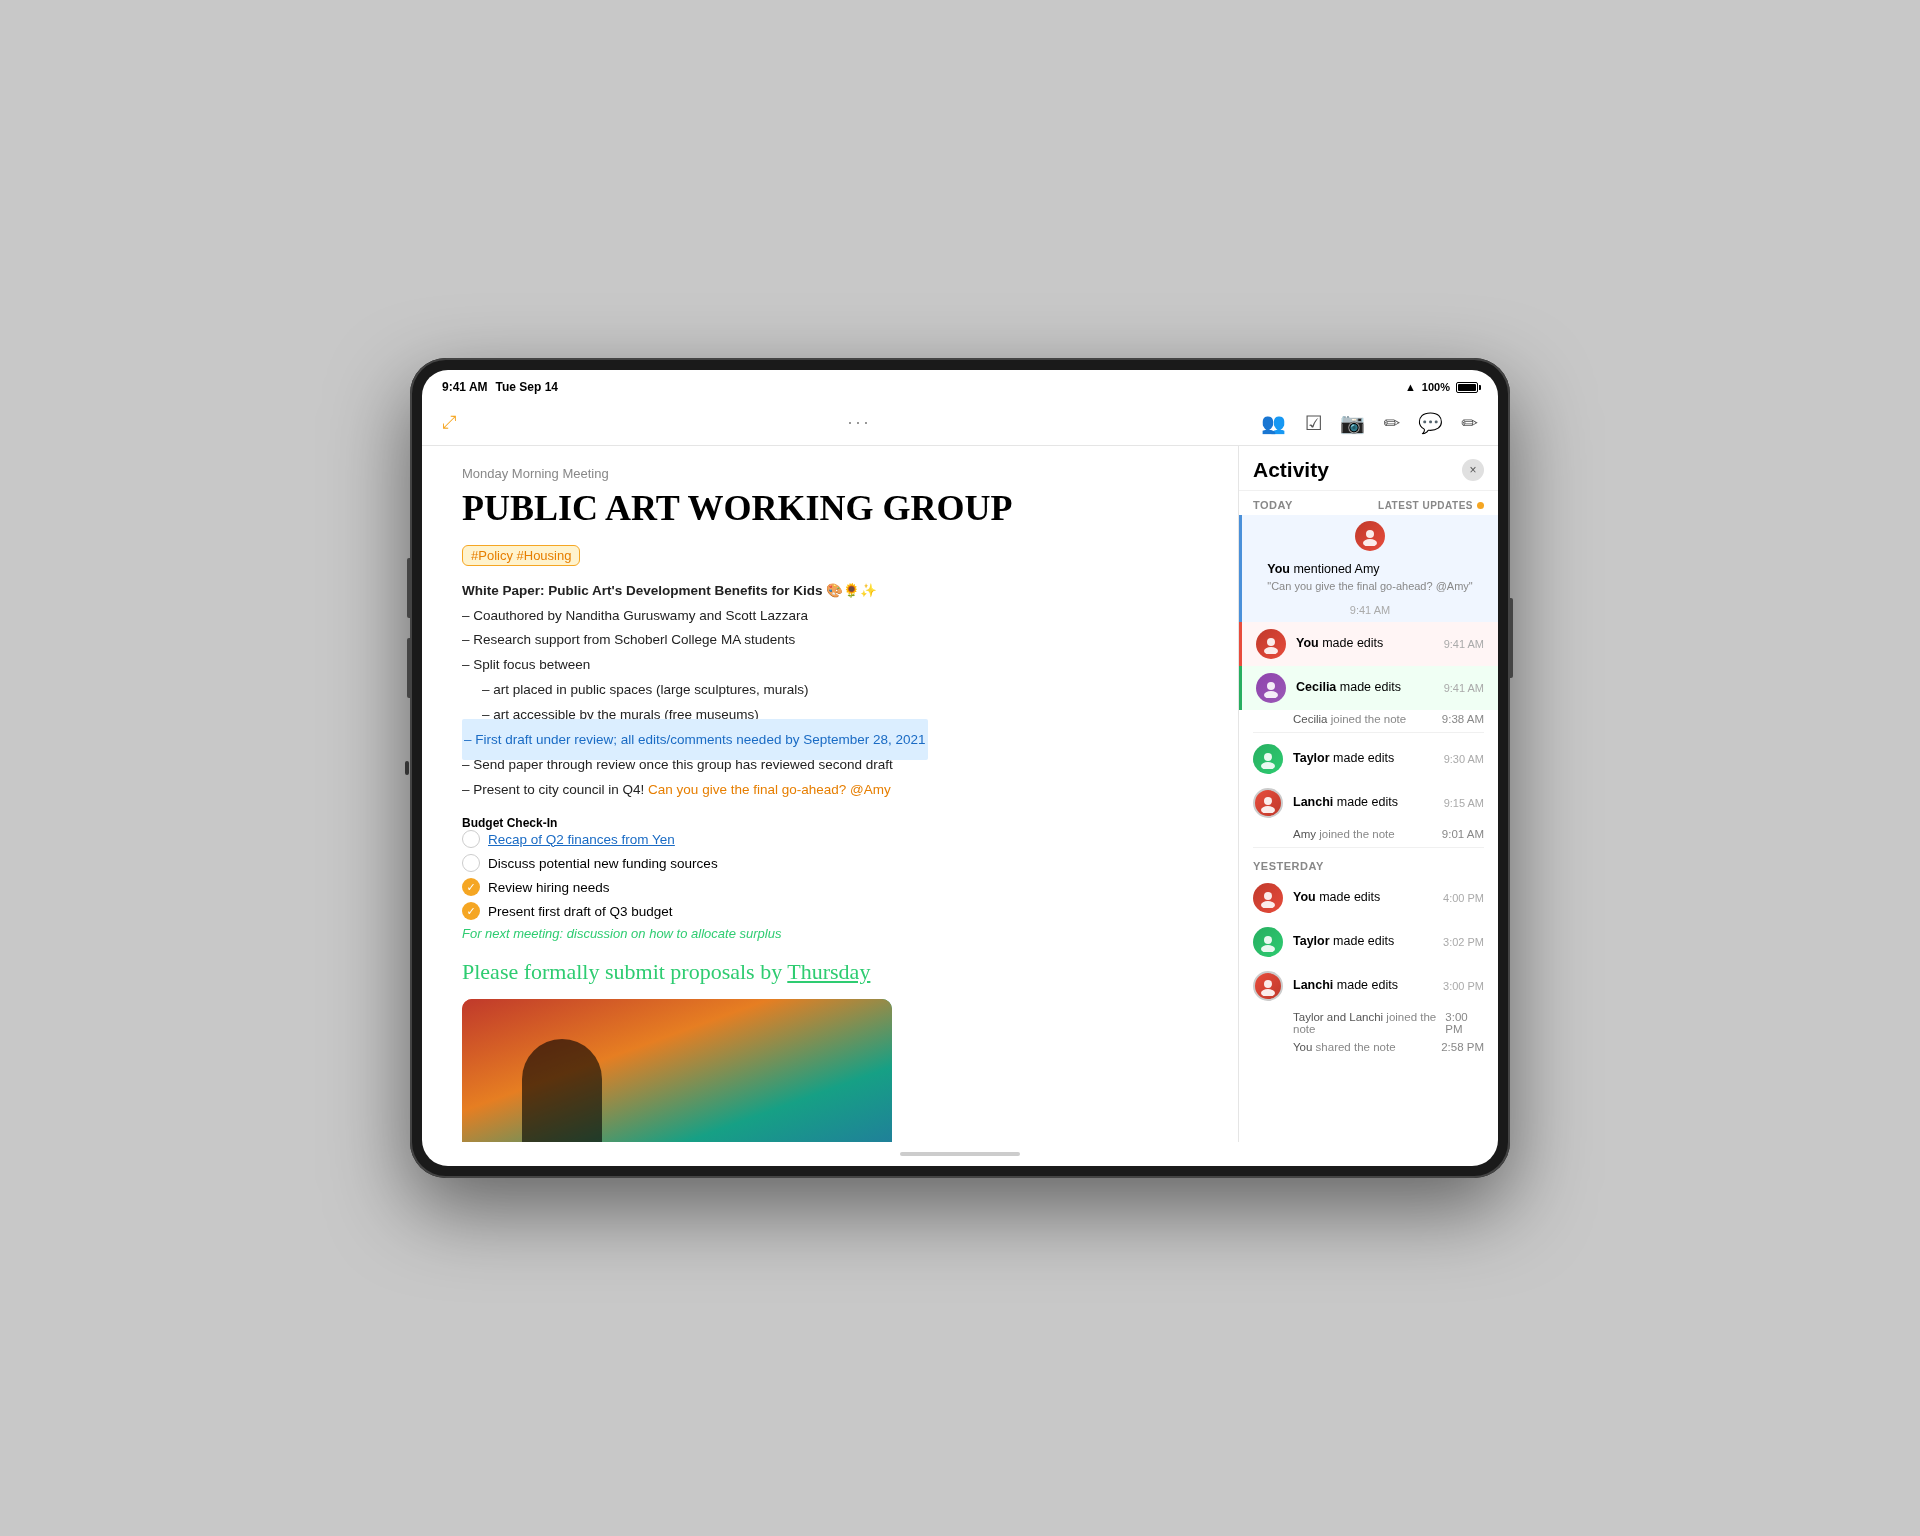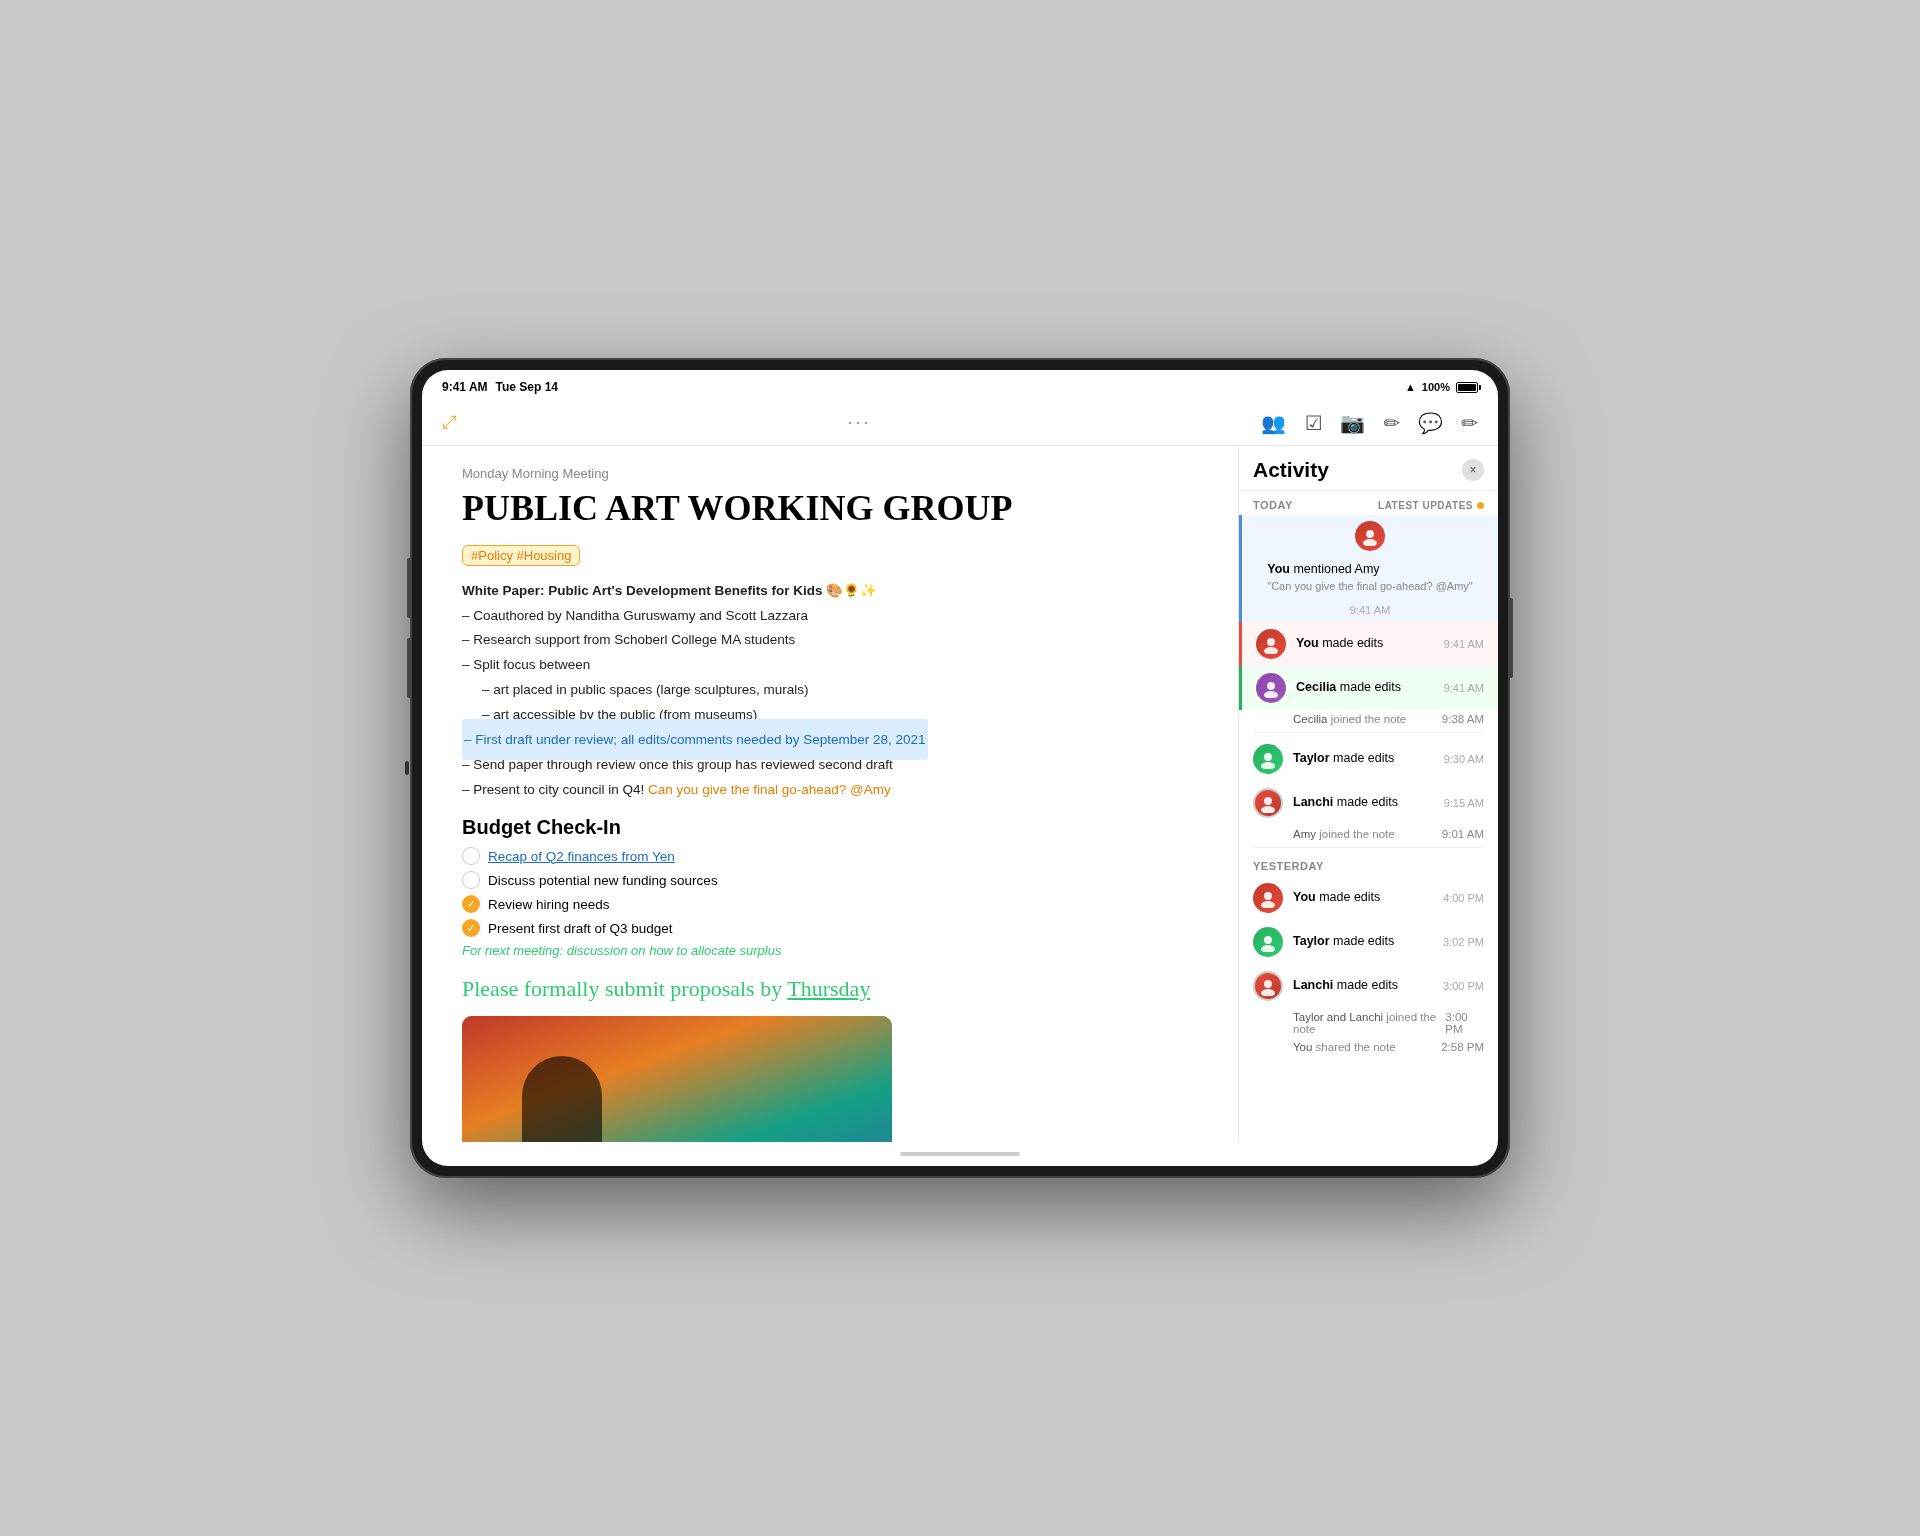--- a/index.html
+++ b/index.html
@@ -112,21 +112,21 @@
     }
     .section-content p { margin-bottom: 2px; }
     .highlighted-line {
       background: #dbeeff;
       color: #1a6bc4;
       padding: 13px 2px;
       border-radius: 2px;
     }
     .mention-text { color: #e67e00; }
     .budget-section { margin-top: 14px; }
-    .budget-title { font-size: 20px; font-weight: 600; margin-bottom: 8px; }
+    .budget-title { font-size: 12px; font-weight: 600; }
     .checkbox-item {
       display: flex; align-items: center; gap: 8px; margin-bottom: 6px; font-size: 13.5px;
     }
     .cb-circle {
       width: 18px; height: 18px; border-radius: 50%; border: 1.5px solid #ccc; flex-shrink: 0;
     }
     .cb-checked {
       width: 18px; height: 18px; border-radius: 50%; background: #f5a623; flex-shrink: 0;
       display: flex; align-items: center; justify-content: center; color: #fff; font-size: 11px;
     }
@@ -362,21 +362,21 @@
         <div class="note-title">PUBLIC ART WORKING GROUP</div>
 
         <div class="hashtags">#Policy #Housing</div>
 
         <div class="section-content">
           <p><strong>White Paper: Public Art's Development Benefits for Kids 🎨🌻✨</strong></p>
           <p>– Coauthored by Nanditha Guruswamy and Scott Lazzara</p>
           <p>– Research support from Schoberl College MA students</p>
           <p>– Split focus between</p>
           <p style="padding-left:20px;">– art placed in public spaces (large sculptures, murals)</p>
-          <p style="padding-left:20px;">– art accessible by the public (from museums)</p>
+          <p style="padding-left:20px;">– art accessible by the murals (free museums)</p>
           <p><span class="highlighted-line">– First draft under review; all edits/comments needed by September 28, 2021</span></p>
           <p>– Send paper through review once this group has reviewed second draft</p>
           <p>– Present to city council in Q4! <span class="mention-text">Can you give the final go-ahead? @Amy</span></p>
         </div>
 
         <div class="budget-section">
           <div class="budget-title">Budget Check-In</div>
 
           <div class="checkbox-item">
             <div class="cb-circle"></div>

